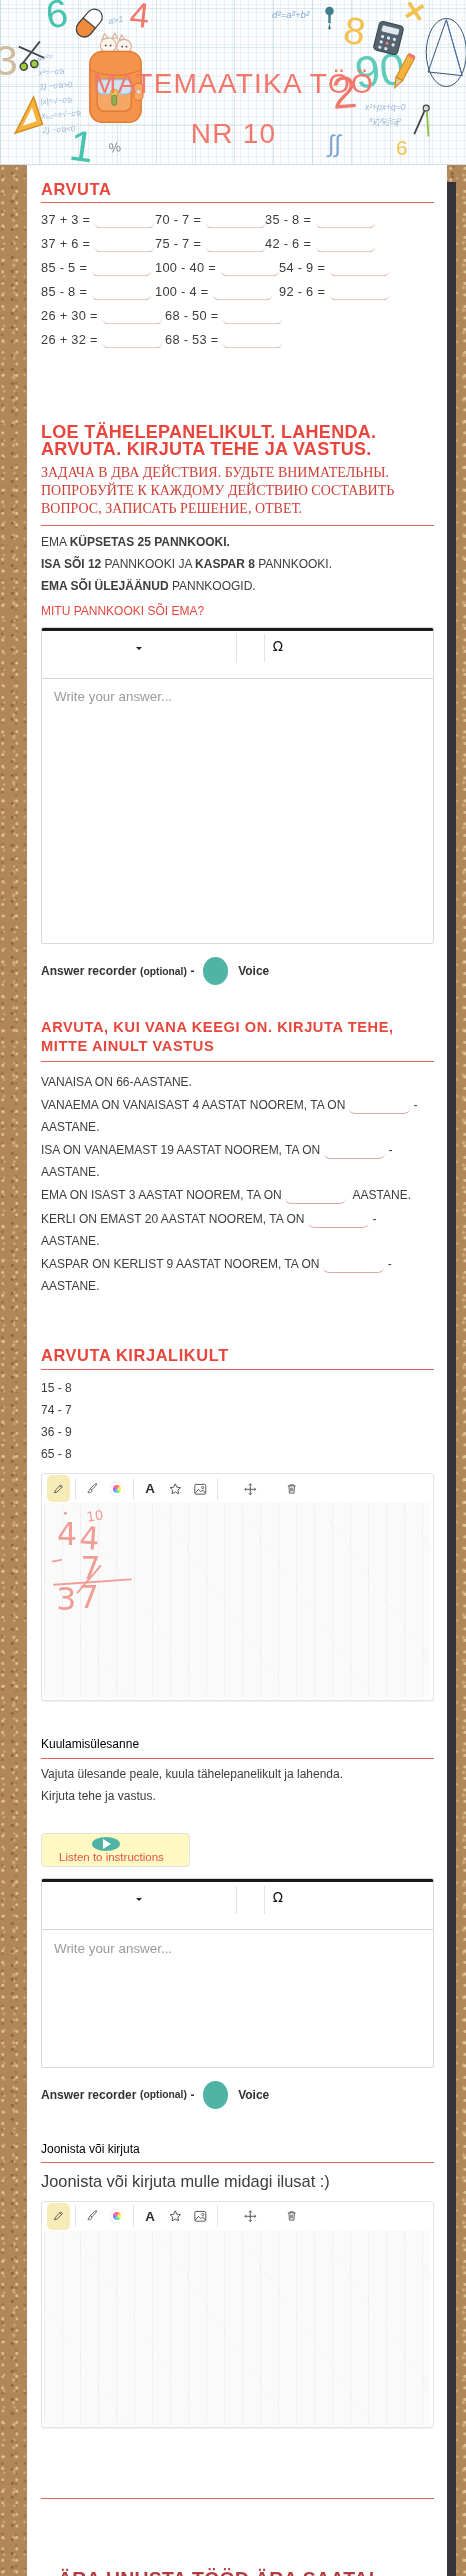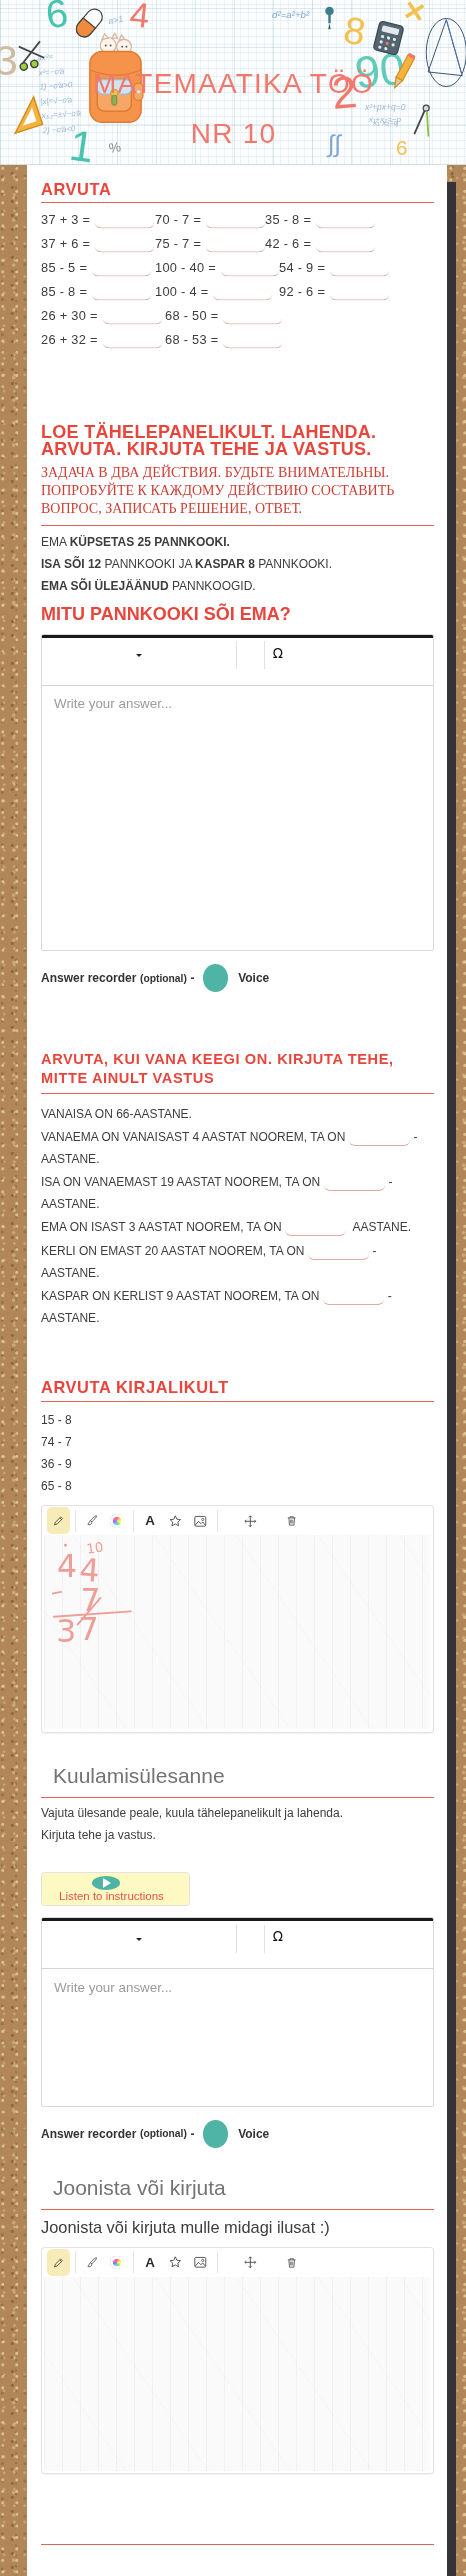--- a/index.html
+++ b/index.html
@@ -39,42 +39,42 @@
       radial-gradient(circle at 10% 65%, rgba(110,72,30,.35) 0 1.2px, transparent 1.8px);
     background-size:14px 11.5px,17.6px 14px,10.3px 16.4px,19px 10.3px,25px 22.5px,22.5px 17.6px;
   }
   .card{
     position:relative;margin-left:27px;width:420px;box-sizing:border-box;
     background:#ffffff;box-shadow:9px 17px 0 #343438;
     padding:14.6px 13.4px 33px 14px;
   }
   
   .sec-title{color:#e8463c;font-weight:700;font-size:16.4px;line-height:18px;margin:0;letter-spacing:0.6px;}
-  .sec-title-soft{color:#737373;font-weight:400;font-size:21px;line-height:18px;margin:12px;}
+  .sec-title-soft{color:#000000;font-weight:400;font-size:12px;line-height:18px;margin:0;}
   .red-rule{border:none;border-top:1.2px solid #e2635a;margin:4.9px 0 0 0;height:0;}
   .body-text{color:#3d3d3d;font-size:12px;}
   
   .problems{margin-top:8.5px;}
   .prob-row{display:flex;height:24px;align-items:flex-start;}
   .prob{display:inline-flex;white-space:nowrap;flex:0 0 auto;}
   .prob .ptxt{font-size:12.8px;color:#3c3c3c;letter-spacing:0.3px;}
   .c1{width:114px;} .c2{width:110px;} .c2w{width:124px;} .c1w{width:124px;}
   .blank{
     display:inline-block;width:59px;height:9.7px;margin-left:4.9px;
     border-bottom:1.2px solid #dba49b;border-radius:0 0 6px 6px;
     transform:translateY(5.5px);
   }
   .blank-age{width:61px;margin:0 3.6px;transform:translateY(4.9px);}
   
   .story-title{color:#e8463c;font-weight:700;font-size:18px;line-height:17px;margin:0;letter-spacing:0.3px;}
   .russian{color:#cf3e35;font-family:"Liberation Serif",serif;font-size:14px;line-height:18px;margin:6px 0 0 0;}
   .russian span{display:block;}
   .story-line{margin:0 0 9px 0;font-size:12px;line-height:12.8px;color:#3d3d3d;}
   .bu{font-weight:700;text-underline-offset:2.4px;text-decoration-thickness:1.2px;}
-  .question{color:#e8463c;font-weight:700;font-size:18px;margin:12px 0 0 0;}
+  .question{color:#e8463c;font-weight:400;font-size:12px;margin:12px 0 0 0;}
   
   .editor{border:0.6px solid #d8d8d8;border-radius:1.8px;margin-top:8.5px;background:#fff;}
   .editor-topbar{height:3px;background:#191919;border-radius:1.2px 1.2px 0 0;}
   .editor-toolbar{height:47px;display:flex;align-items:flex-start;padding-top:6px;box-sizing:border-box;}
   .dropdown{flex:0 0 194px;height:24px;display:flex;align-items:center;justify-content:center;cursor:pointer;}
   .caret{width:0;height:0;border-left:3px solid transparent;border-right:3px solid transparent;border-top:3.6px solid #222;}
   .vdiv{width:0.6px;height:28px;background:#e2e2e2;margin-top:-2.4px;}
   .tb-spacer{width:27px;height:24px;}
   .omega-btn{border:none;background:none;font-size:13.4px;color:#111;padding:2.4px 8.5px;cursor:pointer;font-family:"DejaVu Sans",sans-serif;}
   .editor-split{height:0.6px;background:#d4d4d4;}
@@ -117,21 +117,21 @@
     background-image:
       repeating-linear-gradient(90deg, rgba(120,100,140,.07) 0 0.6px, transparent 0.6px 18px),
       repeating-linear-gradient(55deg, rgba(120,100,140,.03) 0 1.2px, transparent 1.2px 67px);
   }
   .hand-svg{position:absolute;left:7.3px;top:2.4px;}
   .hand-svg text{fill:#ef9d95;font-family:"DejaVu Sans",sans-serif;}
   
   .footer-rule{border:none;border-top:1.2px solid #d9655c;margin:70px 0 0 0;}
   .footer-text{margin:67px 0 0 17px;color:#b23a3e;font-weight:700;font-size:19.4px;line-height:27px;letter-spacing:0.3px;}
   
-  .mt-s1{margin-top:68px;} .mt-ages{margin-top:56px;} .mt-written{margin-top:49px;}
+  .mt-s1{margin-top:68px;} .mt-ages{margin-top:31px;} .mt-written{margin-top:49px;}
   .mt-listen{margin-top:34px;} .mt-draw{margin-top:29px;}
   .intro-line{margin:8.5px 0 1.2px 0;line-height:22px;}
   .age-line{margin:0 0 1.2px 0;line-height:22px;font-size:12px;color:#3d3d3d;}
   .written-items{margin-top:7.3px;}
   .written-items div{line-height:22px;font-size:12px;color:#3c3c3c;}
   .listen-line{margin:7.3px 0 0 0;line-height:17px;}
   .prompt{margin:8.5px 0 0 0;font-size:16.4px;color:#3d3d3d;}
 </style>
 </head>
 <body>

